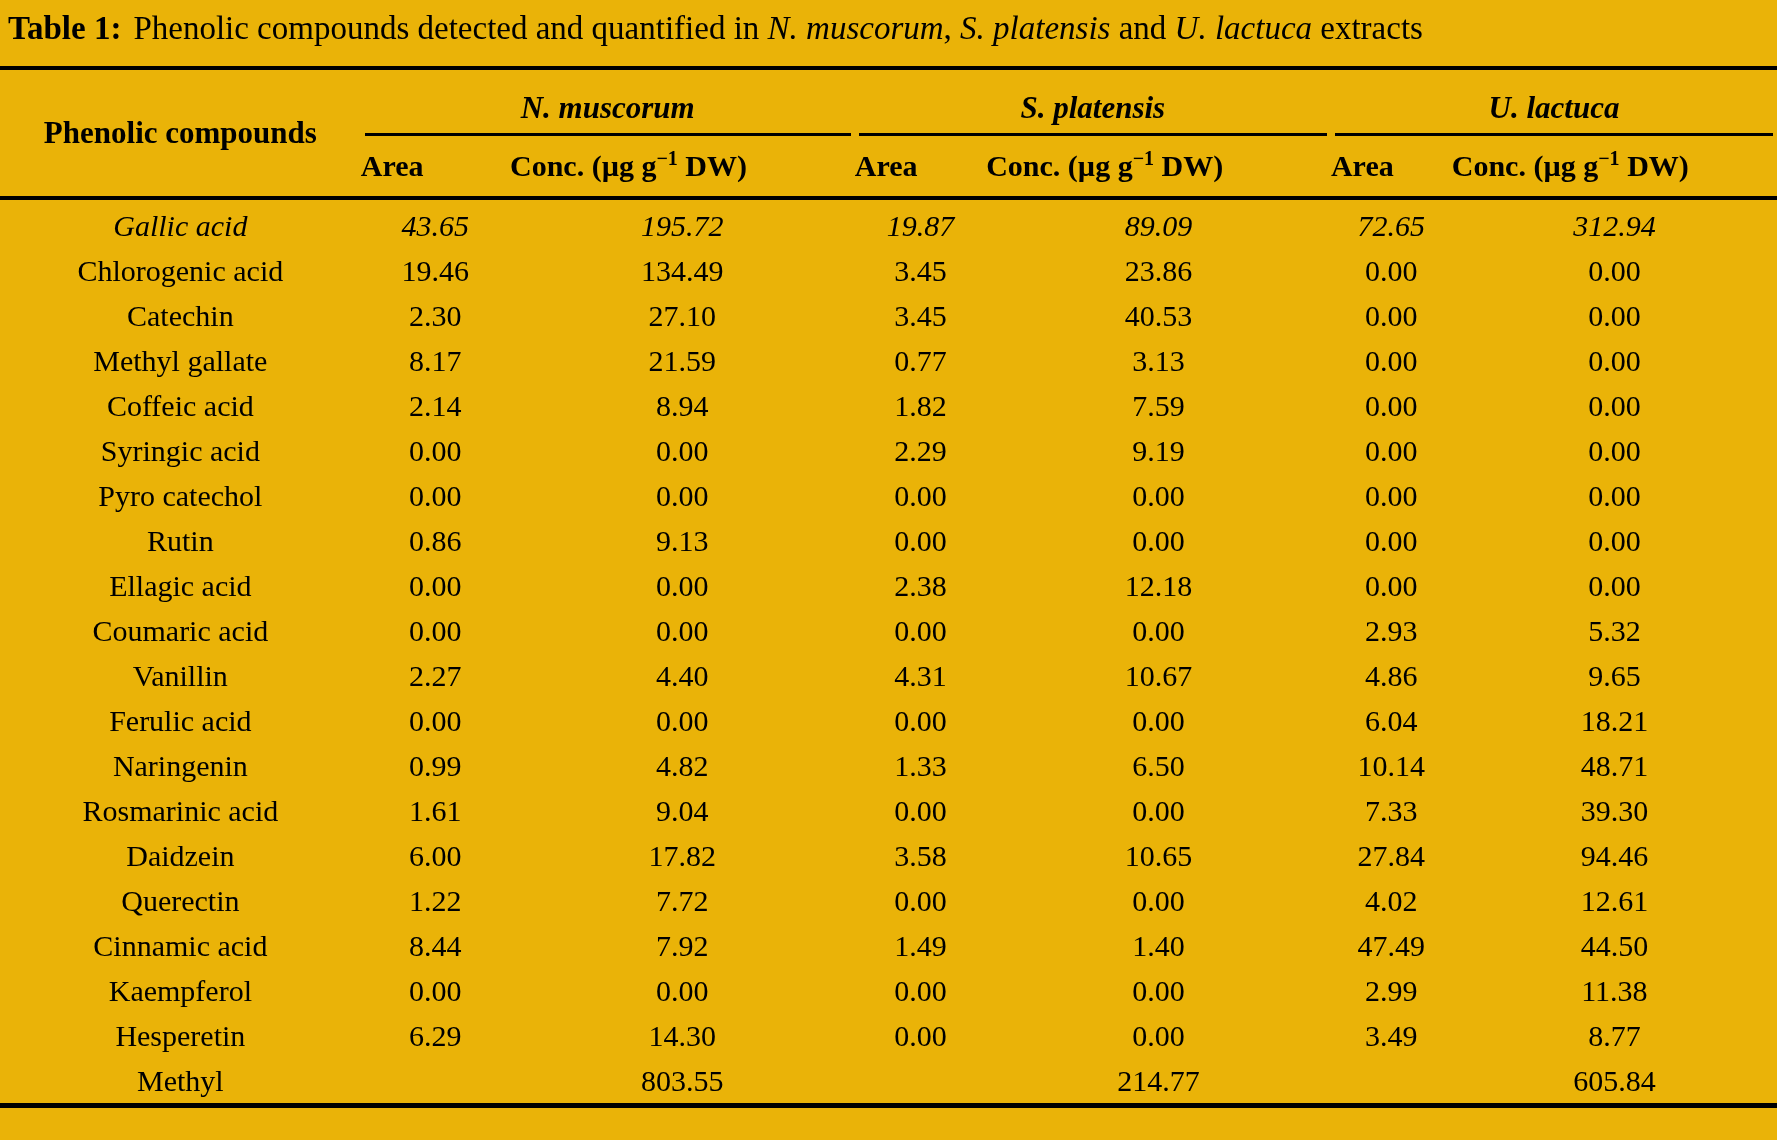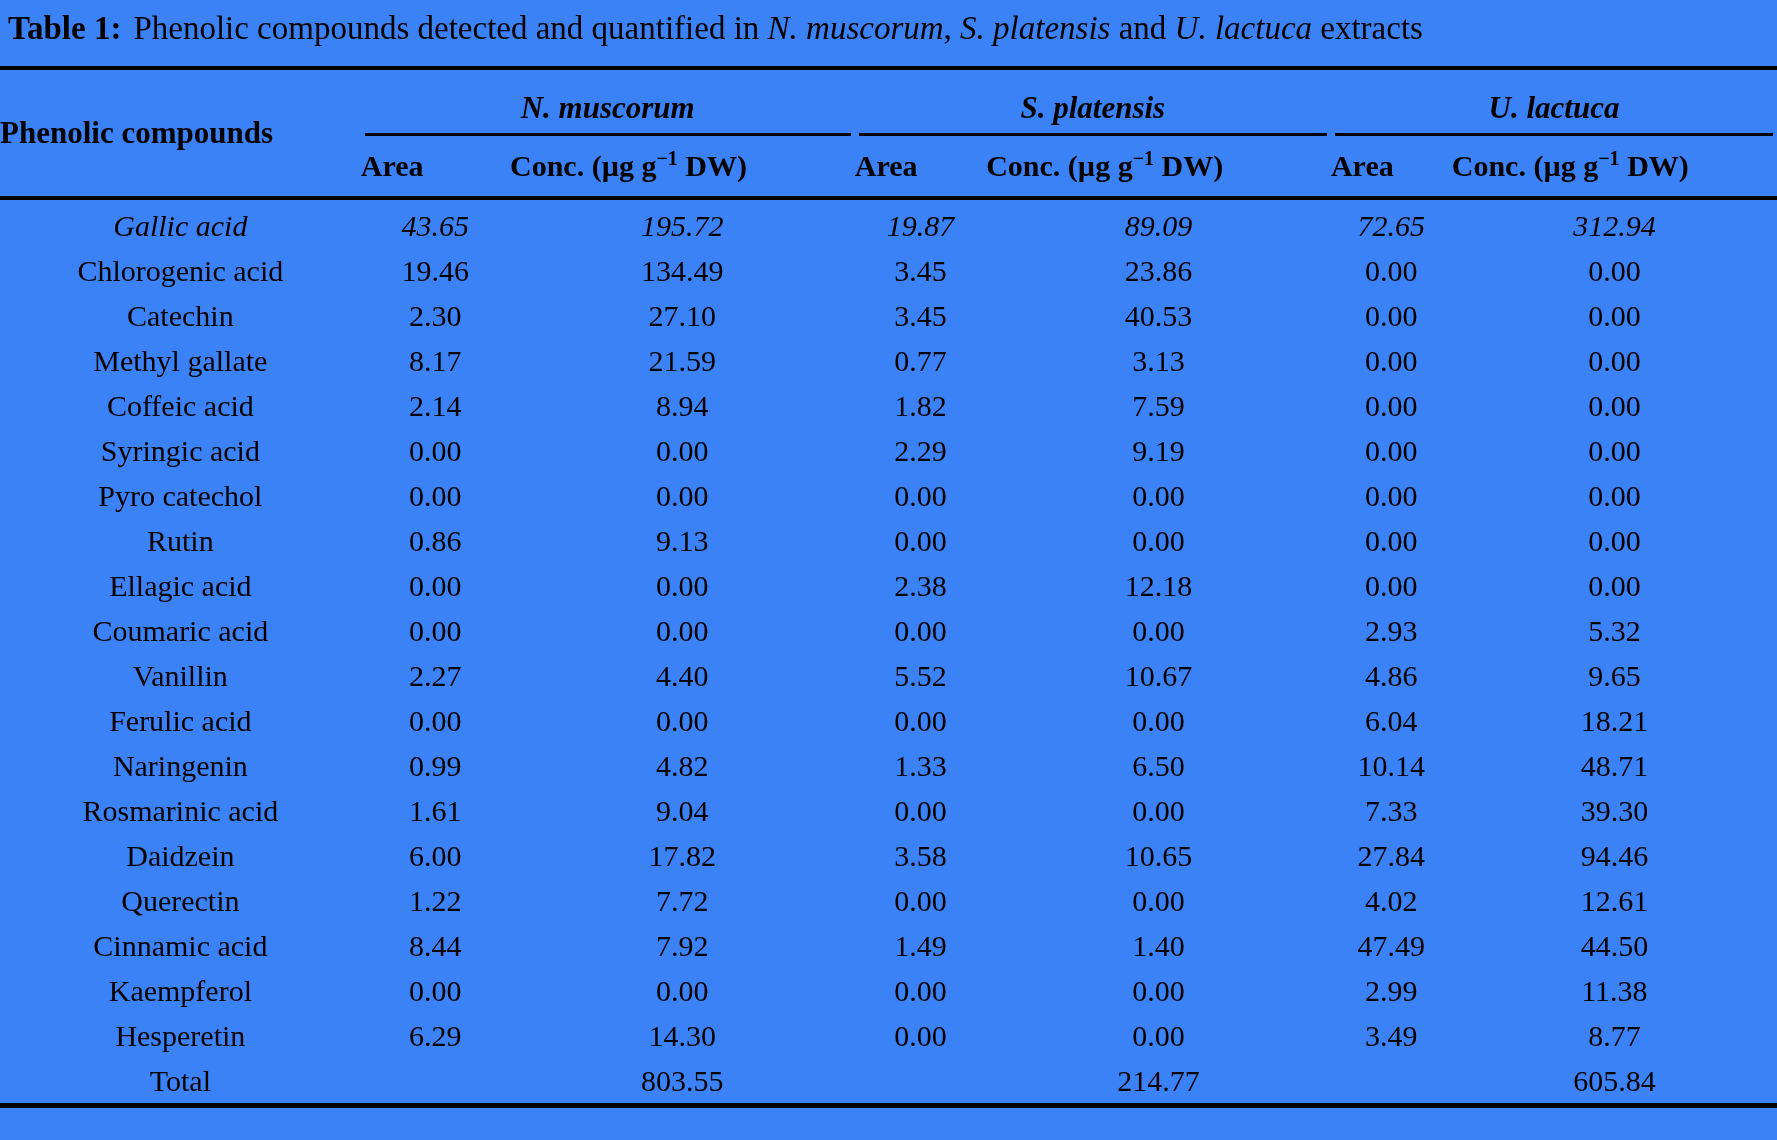--- a/index.html
+++ b/index.html
@@ -7,21 +7,21 @@
     padding: 0;
     background: #ffffff;
     color: #000000;
     font-family: "Liberation Serif", "DejaVu Serif", serif;
   }
   .page {
     position: relative;
     width: 1777px;
     height: 1140px;
     overflow: hidden;
-    background: #3b82f6;
+    background: #eab308;
   }
   .caption {
     padding: 6px 4px 0 8px;
     font-size: 33px;
     line-height: 44px;
     white-space: nowrap;
   }
   .caption .bold { font-weight: bold; margin-right: 12px; }
   .caption .italic { font-style: italic; }
 
@@ -39,21 +39,21 @@
   col.c-conc1 { width: 19.4%; }
   col.c-area2 { width: 7.4%; }
   col.c-conc2 { width: 19.4%; }
   col.c-area3 { width: 6.8%; }
   col.c-conc3 { width: 18.3%; }
 
   th { font-weight: bold; padding: 0; }
 
   .compound-th {
     font-size: 31px;
-    text-align: left;
+    text-align: center;
     vertical-align: middle;
     border-bottom: 4px solid #000;
   }
   .species-th {
     vertical-align: bottom;
     padding: 0;
     height: 66px;
   }
   .species-th .cmid {
     margin: 0 4px;
@@ -216,21 +216,21 @@
           <td>0.00</td>
           <td>0.00</td>
           <td>0.00</td>
           <td>2.93</td>
           <td>5.32</td>
         </tr>
         <tr>
           <td>Vanillin</td>
           <td>2.27</td>
           <td>4.40</td>
-          <td>5.52</td>
+          <td>4.31</td>
           <td>10.67</td>
           <td>4.86</td>
           <td>9.65</td>
         </tr>
         <tr>
           <td>Ferulic acid</td>
           <td>0.00</td>
           <td>0.00</td>
           <td>0.00</td>
           <td>0.00</td>
@@ -294,21 +294,21 @@
         <tr>
           <td>Hesperetin</td>
           <td>6.29</td>
           <td>14.30</td>
           <td>0.00</td>
           <td>0.00</td>
           <td>3.49</td>
           <td>8.77</td>
         </tr>
         <tr>
-        <td>Total</td>
+        <td>Methyl</td>
         <td></td>
         <td>803.55</td>
         <td></td>
         <td>214.77</td>
         <td></td>
         <td>605.84</td>
       </tr>
     </tbody>
   </table>
 

